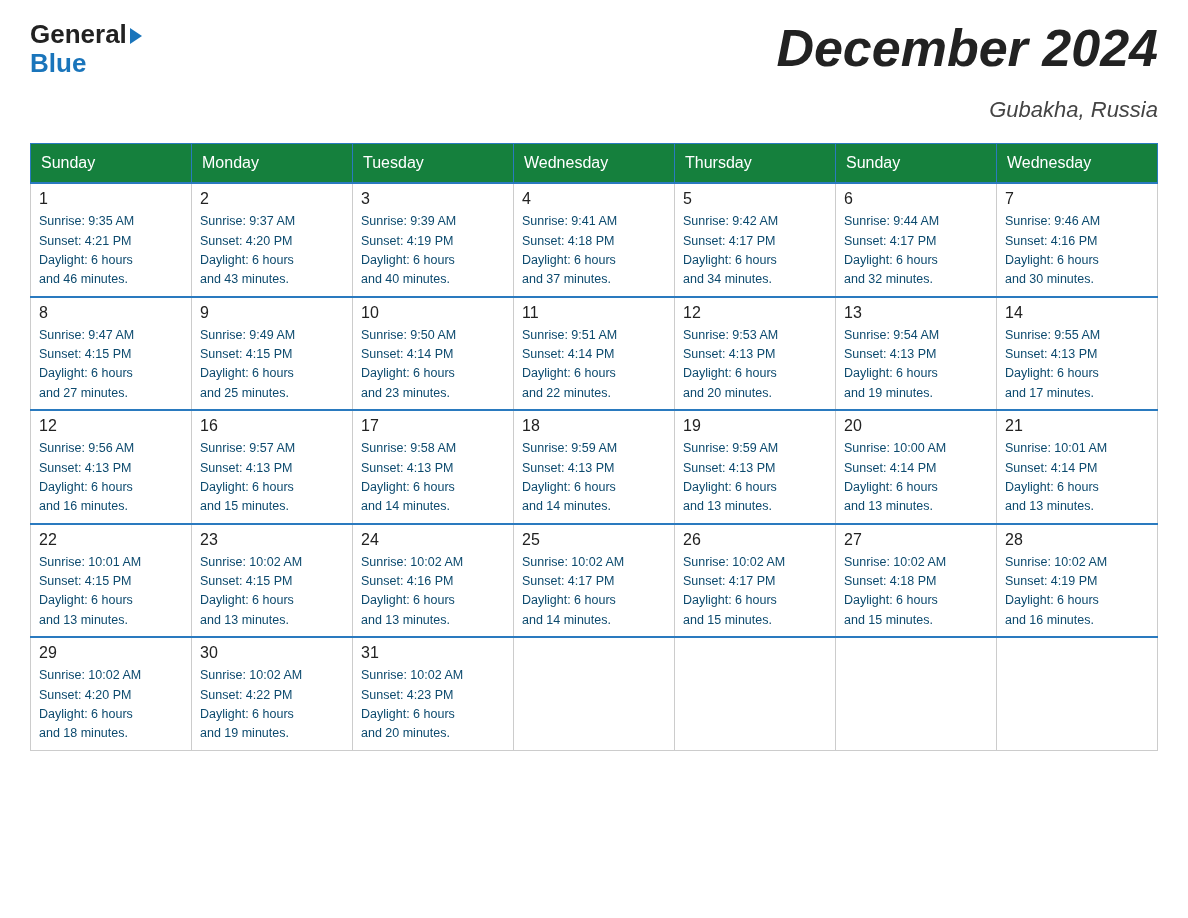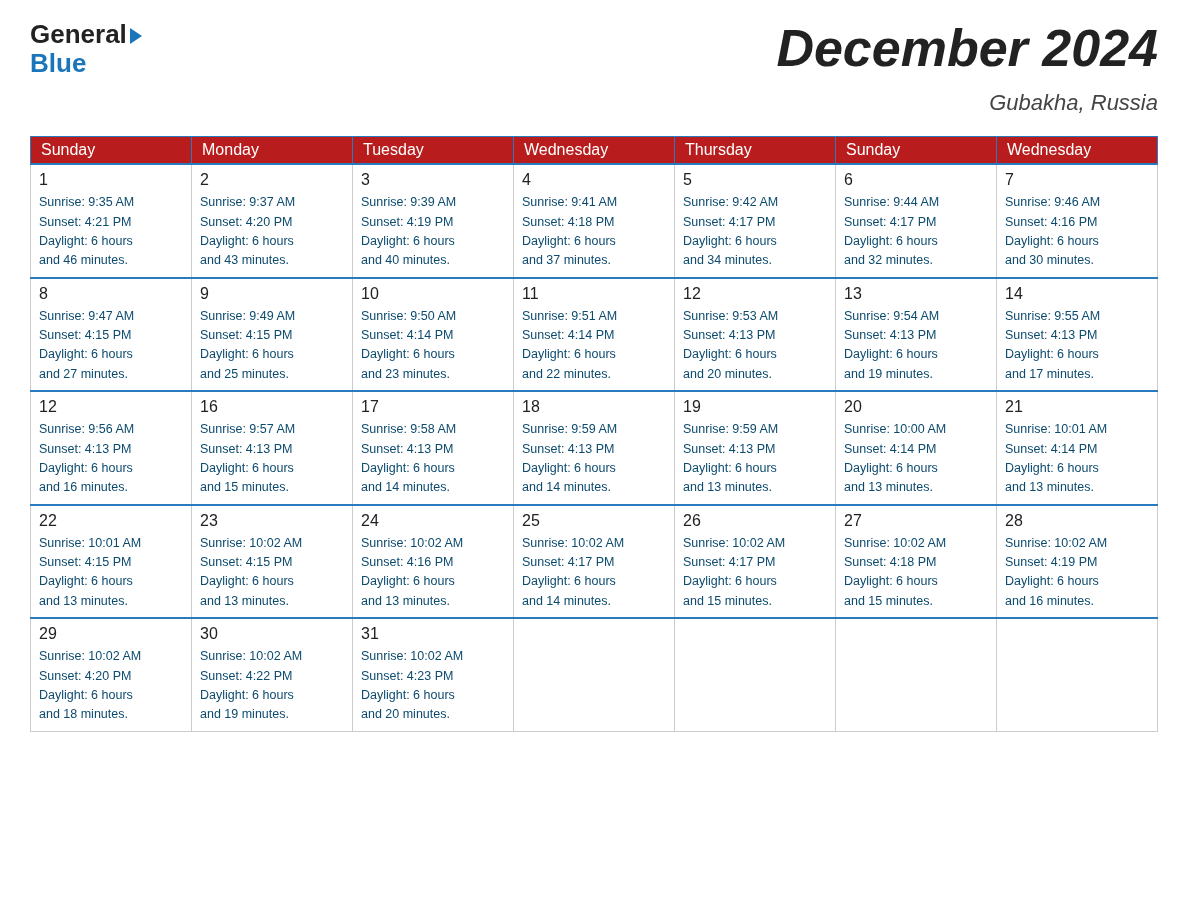--- a/index.html
+++ b/index.html
@@ -44,32 +44,32 @@
     .title-block h1 {
       font-size: 52px;
       font-weight: bold;
       color: #222;
       line-height: 1.1;
     }
     .title-block h2 {
       font-size: 22px;
       font-weight: normal;
       color: #444;
-      margin-top: 13px;
+      margin-top: 20px;
     }
     .calendar {
       width: 100%;
       border-collapse: collapse;
       border: 1px solid #aaa;
     }
     .calendar th {
-      background-color: #b91c1c;
+      background-color: #15803d;
       color: #fff;
       text-align: left;
-      padding: 4px 10px;
+      padding: 10px 10px;
       font-size: 16px;
       font-weight: normal;
       border: 1px solid #2a7abf;
     }
     .calendar td {
       vertical-align: top;
       padding: 6px 8px;
       border: 1px solid #ccc;
       border-top: 2px solid #2a7abf;
       width: 14.28%;

